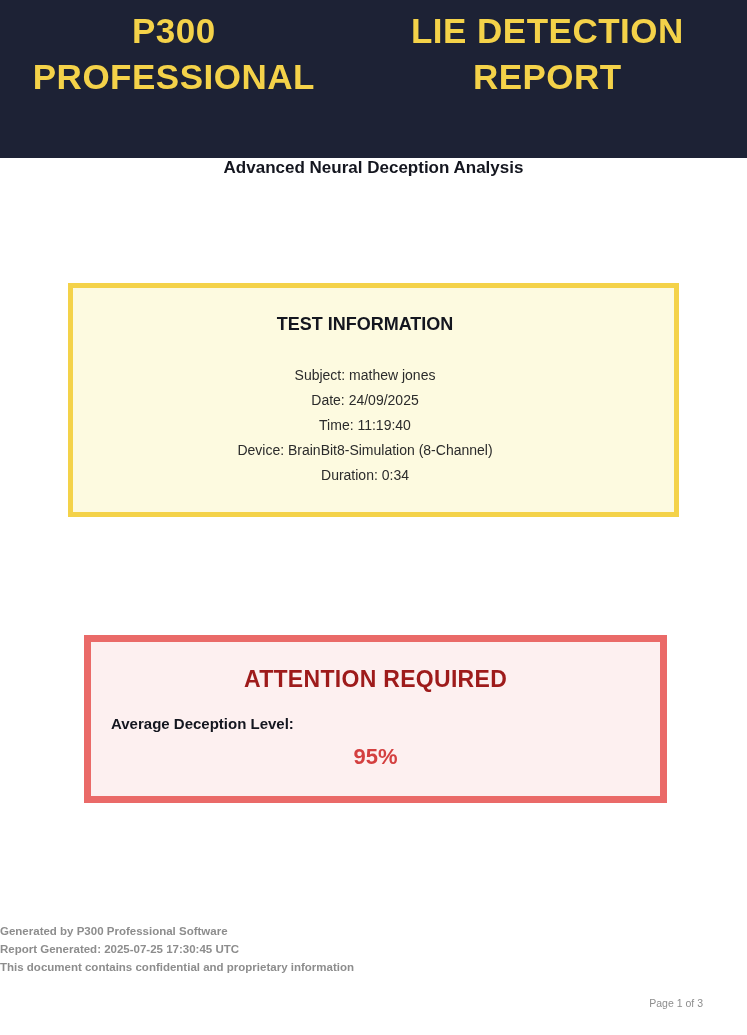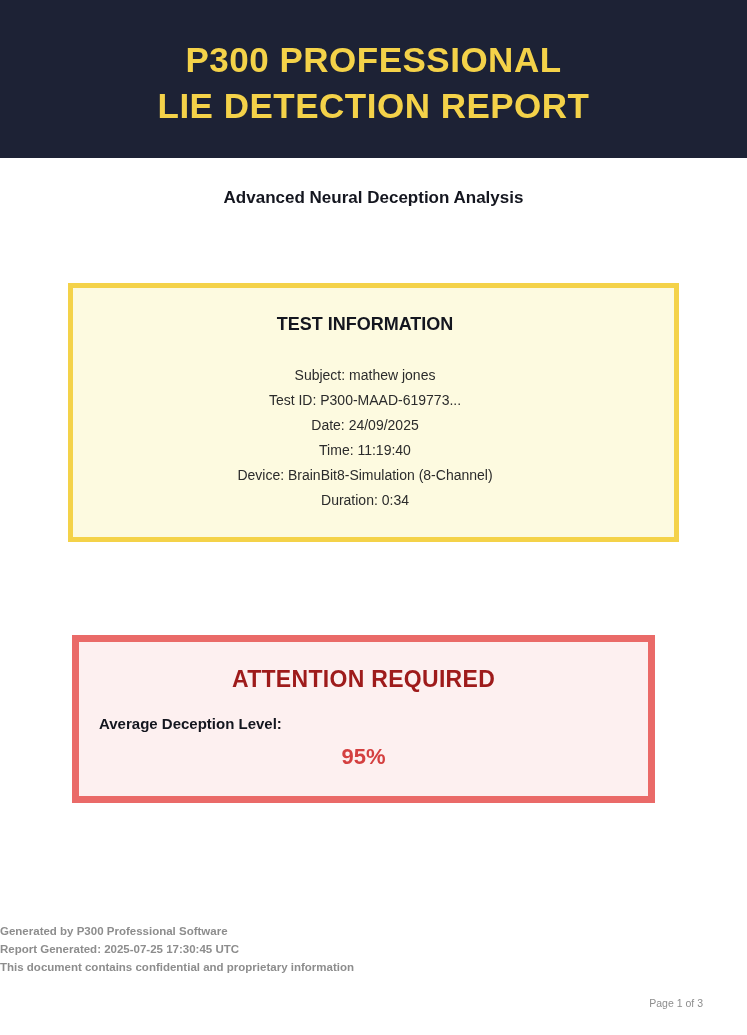--- a/index.html
+++ b/index.html
@@ -22,42 +22,40 @@
     position: relative;
     background: #ffffff;
   }
 
   
   .header-band {
     background: #1d2235;
     height: 158px;
     width: 100%;
     display: flex;
-    flex-direction: column;
-    align-items: center;
+    flex-direction: row;
     justify-content: center;
     box-sizing: border-box;
     padding-top: 8px;
   }
   .header-title-line {
     color: #f4d249;
     font-size: 35px;
     font-weight: bold;
     letter-spacing: 0.5px;
     line-height: 46px;
     text-align: center;
   }
 
   
   .subtitle {
     text-align: center;
     font-size: 17px;
     font-weight: bold;
     color: #14161f;
-    margin-top: 30px;
   }
 
   
   .info-card {
     position: absolute;
     left: 68px;
     top: 283px;
     width: 611px;
     box-sizing: border-box;
     border: 5px solid #f4d249;
@@ -74,21 +72,21 @@
   .info-row {
     text-align: center;
     font-size: 14px;
     color: #2b2b2b;
     line-height: 25px;
   }
 
   
   .alert-card {
     position: absolute;
-    left: 72px;
+    left: 84px;
     top: 635px;
     width: 583px;
     box-sizing: border-box;
     border: 7px solid #ea6a68;
     background: #fdf0f0;
     padding: 24px 20px 26px 20px;
   }
   .alert-title {
     text-align: center;
     font-size: 23px;
@@ -139,21 +137,20 @@
   <div class="header-band">
     <div class="header-title-line">P300 PROFESSIONAL</div>
     <div class="header-title-line">LIE DETECTION REPORT</div>
   </div>
 
   <div class="subtitle">Advanced Neural Deception Analysis</div>
 
   <div class="info-card">
     <div class="info-card-title">TEST INFORMATION</div>
     <div class="info-row">Subject: mathew jones</div>
-    <div class="info-row">Test ID: P300-MAAD-619773...</div>
     <div class="info-row">Date: 24/09/2025</div>
     <div class="info-row">Time: 11:19:40</div>
     <div class="info-row">Device: BrainBit8-Simulation (8-Channel)</div>
     <div class="info-row">Duration: 0:34</div>
   </div>
 
   <div class="alert-card">
     <div class="alert-title">ATTENTION REQUIRED</div>
     <div class="alert-label">Average Deception Level:</div>
     <div class="alert-value">95%</div>

